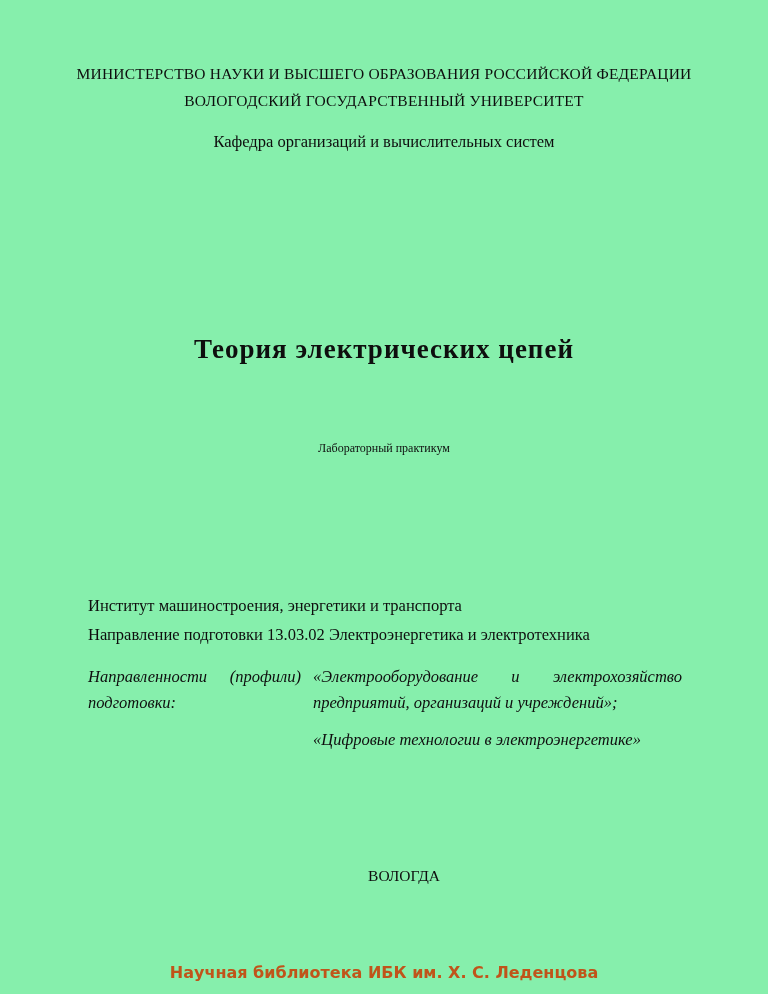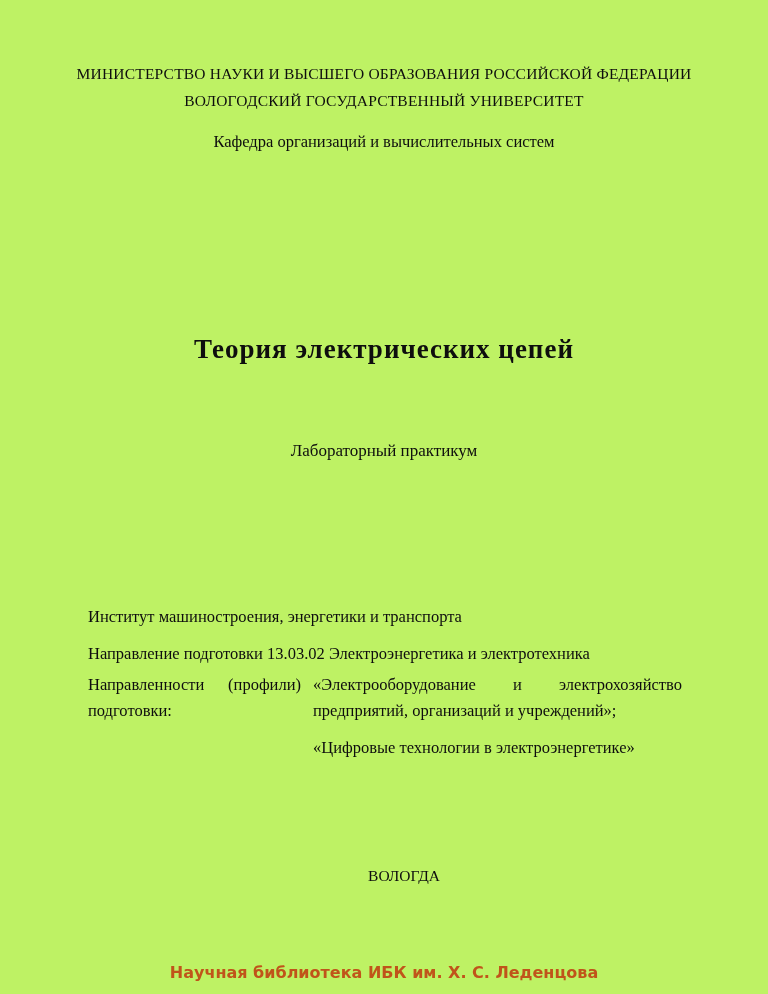--- a/index.html
+++ b/index.html
@@ -4,21 +4,21 @@
 <style>
   html, body {
     margin: 0;
     padding: 0;
     background: #ffffff;
   }
   .page {
     position: relative;
     width: 768px;
     height: 994px;
-    background: #bef264;
+    background: #86efac;
     font-family: "Liberation Serif", "DejaVu Serif", serif;
     color: #0e0e0e;
     overflow: hidden;
   }
   .centered {
     position: absolute;
     left: 0;
     width: 100%;
     text-align: center;
   }
@@ -33,42 +33,42 @@
     font-size: 16.5px;
   }
   .doc-title {
     top: 334px;
     font-size: 27px;
     font-weight: bold;
     letter-spacing: 1px;
   }
   .doc-subtitle {
     top: 441px;
-    font-size: 17px;
+    font-size: 12px;
   }
   .doc-compilers {
     top: 503px;
     font-size: 17px;
     font-style: italic;
   }
   .details-block {
     position: absolute;
     top: 593px;
     left: 88px;
     width: 594px;
     font-size: 16.5px;
     line-height: 26px;
   }
   .details-line {
     margin-bottom: 3px;
-    margin-top: 11px;
   }
   .profiles-row {
     display: flex;
-    margin-top: 5px;
+    margin-top: 16px;
+    font-style: italic;
   }
   .profiles-label {
     width: 213px;
     flex: 0 0 213px;
     text-align: justify;
     margin-right: 12px;
   }
   .profiles-list {
     flex: 1 1 auto;
   }

